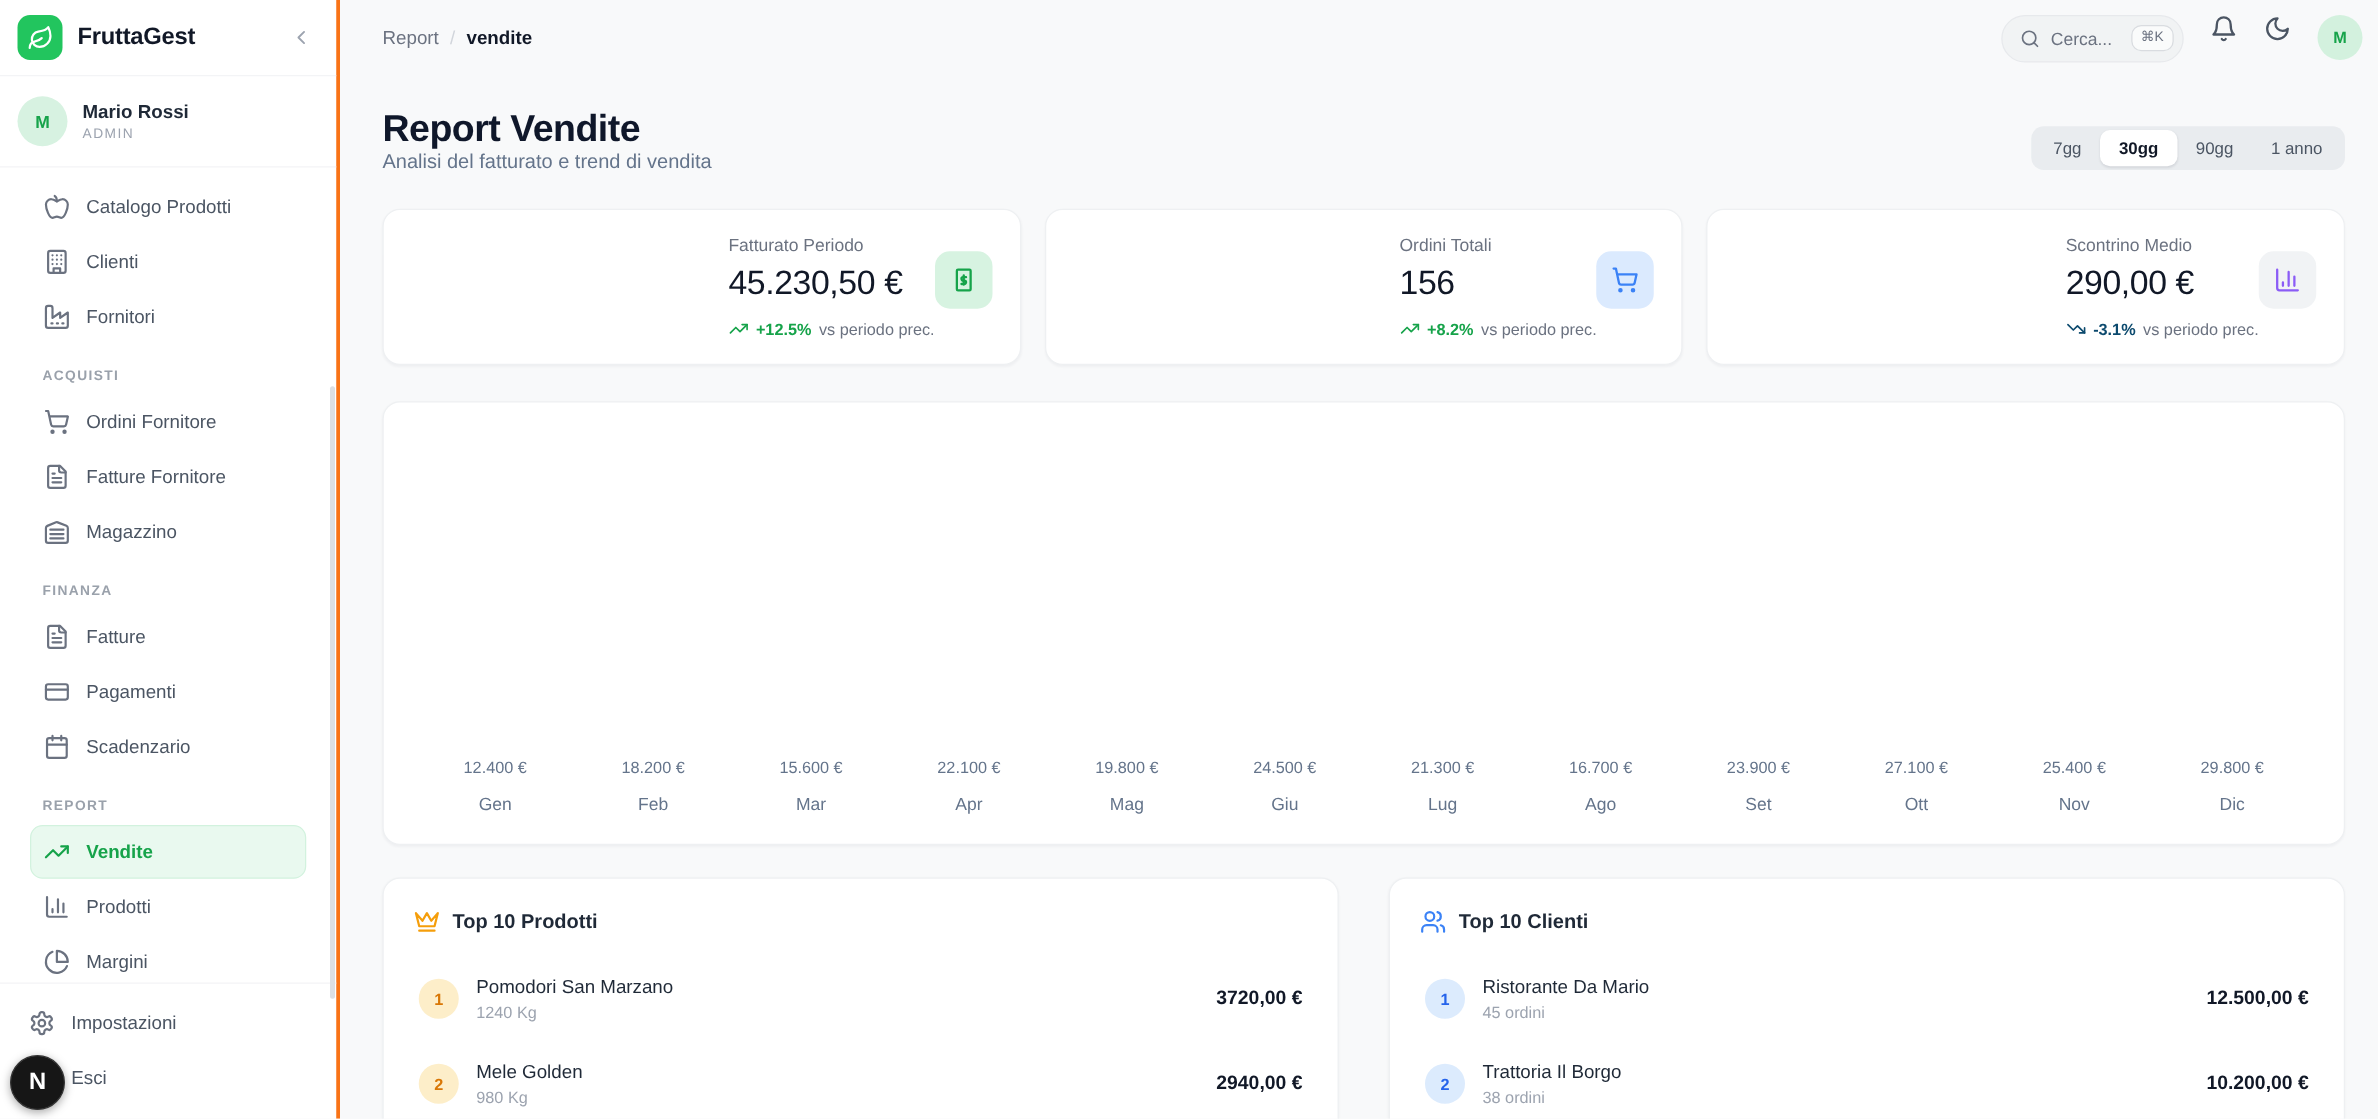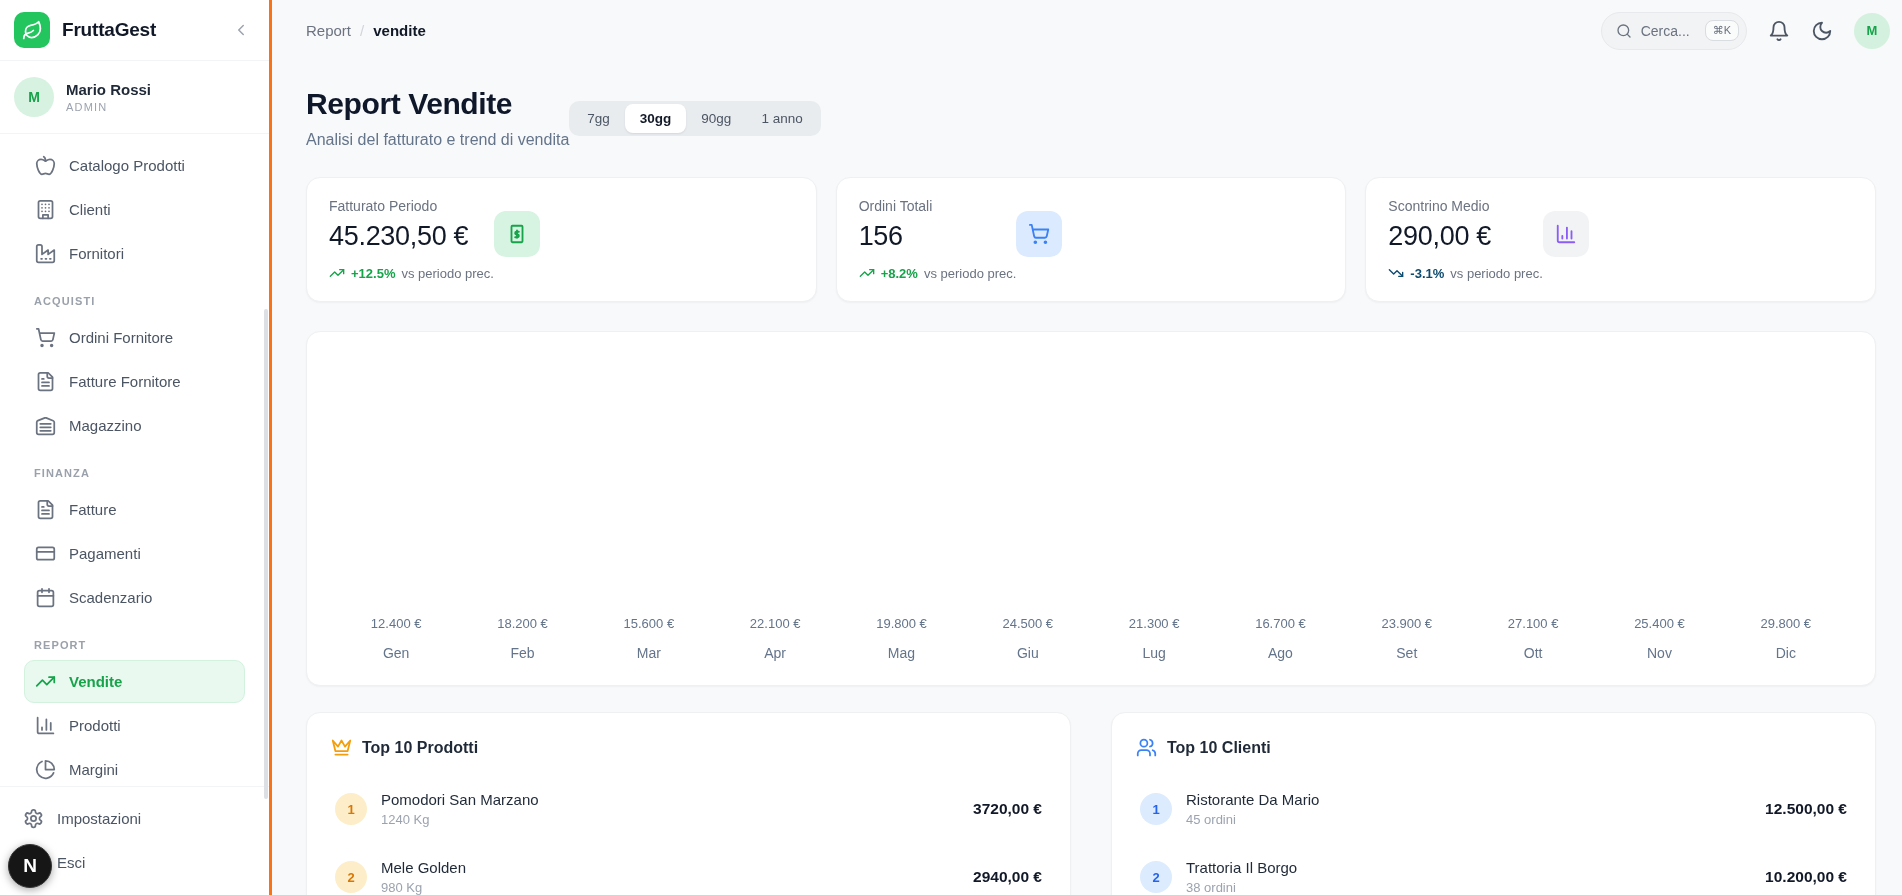--- a/index.html
+++ b/index.html
@@ -30,42 +30,42 @@
   .sb-scrollthumb{position:absolute;right:1px;top:309px;width:4px;height:490px;border-radius:2px;background:#dcdfe3}
   .dev-badge{position:fixed;left:8px;bottom:7px;width:44px;height:44px;border-radius:50%;background:#161616;color:#fff;display:flex;align-items:center;justify-content:center;font-size:19px;font-weight:600;box-shadow:0 2px 8px rgba(0,0,0,.35);z-index:50;border:1px solid #343434;cursor:pointer}
 
   
   .main{flex:1;display:flex;flex-direction:column;overflow:hidden}
   .topbar{height:61px;display:flex;align-items:center;padding:0 12px 0 34px;flex-shrink:0}
   .breadcrumb{display:flex;align-items:center;gap:9px;font-size:15px}
   .bc-parent{color:#6b7280;cursor:pointer}
   .bc-sep{color:#d1d5db}
   .bc-current{color:#111827;font-weight:600}
-  .topbar-right{margin-left:auto;display:flex;align-items:center;gap:21px}
+  .topbar-right{margin-left:auto;display:flex;align-items:flex-start;gap:21px}
   .search-pill{display:flex;align-items:center;gap:9px;background:#f1f3f4;border:1px solid #e7e9ec;border-radius:999px;height:38px;padding:0 7px 0 14px;cursor:text}
   .search-pill .icon{width:16px;height:16px;color:#6b7280}
   .search-text{font-size:14px;color:#6b7280;padding-right:6px}
   .kbd{border:1px solid #d9dce0;border-radius:8px;background:#fafbfb;font-size:11px;color:#6b7280;padding:4px 7px;line-height:1}
   .tb-btn{border:none;background:transparent;color:#4b5563;cursor:pointer;display:flex;align-items:center}
   .tb-btn .icon{width:22px;height:22px}
   .topbar-avatar{width:36px;height:36px;font-size:13px;cursor:pointer;background:#d3f1de}
 
   
   .content{flex:1;padding:26px 26px 0 34px;overflow:hidden}
-  .page-head{display:flex;align-items:flex-start;justify-content:flex-start;margin-bottom:28px}
+  .page-head{display:flex;align-items:flex-start;justify-content:space-between;margin-bottom:28px}
   .page-title{font-size:30px;font-weight:700;color:#0f172a;letter-spacing:-.4px}
-  .page-subtitle{font-size:16px;color:#64748b;margin-top:10px}
+  .page-subtitle{font-size:16px;color:#64748b;}
   .segmented{display:flex;background:#e9ecef;border-radius:10px;padding:3px;margin-top:14px}
   .seg-btn{border:none;background:transparent;font-family:inherit;font-size:13.5px;color:#4b5563;padding:7px 15px;border-radius:8px;cursor:pointer}
   .seg-btn.active{background:#fff;font-weight:700;color:#111827;box-shadow:0 1px 2px rgba(16,24,40,.1)}
 
   .card{background:#fff;border:1px solid #eef0f2;border-radius:14px;box-shadow:0 1px 2px rgba(16,24,40,.04)}
 
   .kpi-row{display:grid;grid-template-columns:1fr 1fr 1fr;gap:19px;margin-bottom:29px}
-  .kpi{padding:20px 22px;display:flex;justify-content:flex-start;min-height:123px}
+  .kpi{padding:20px 22px;display:flex;justify-content:flex-end;min-height:123px}
   .kpi-label{font-size:14px;color:#6b7280}
   .kpi-value{font-size:27px;font-weight:400;color:#111827;margin-top:7px;letter-spacing:-.3px}
   .kpi-delta{display:flex;align-items:center;gap:6px;margin-top:13px;font-size:13px;color:#6b7280}
   .kpi-delta .icon{width:16px;height:16px}
   .delta-val{font-weight:700}
   .kpi-delta.up .delta-val,.kpi-delta.up .icon{color:#16a34a}
   .kpi-delta.down .delta-val,.kpi-delta.down .icon{color:#0c4a6e}
   .kpi-icon{width:46px;height:46px;border-radius:12px;display:flex;align-items:center;justify-content:center;margin-top:13px}
   .kpi-icon .icon{width:22px;height:22px}
 

